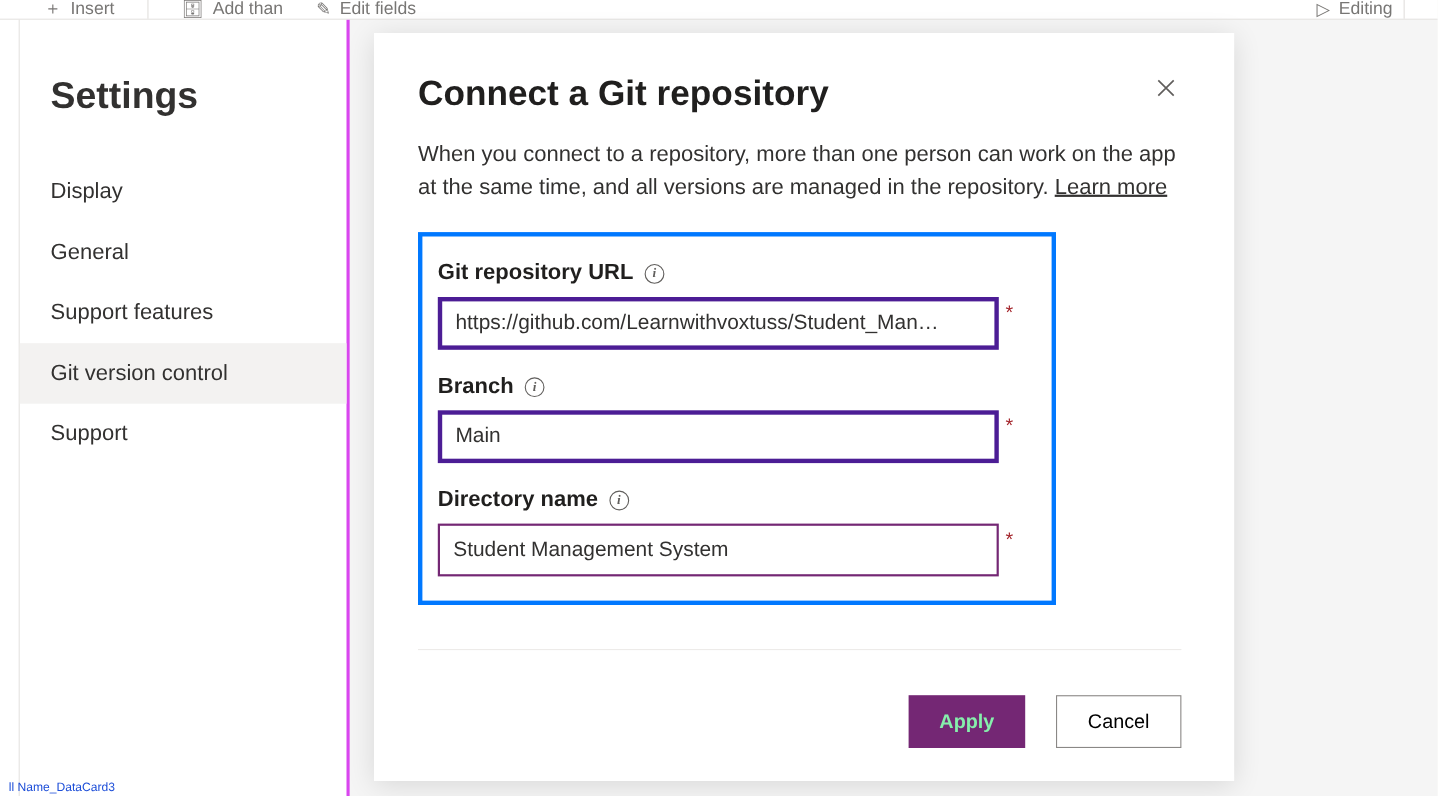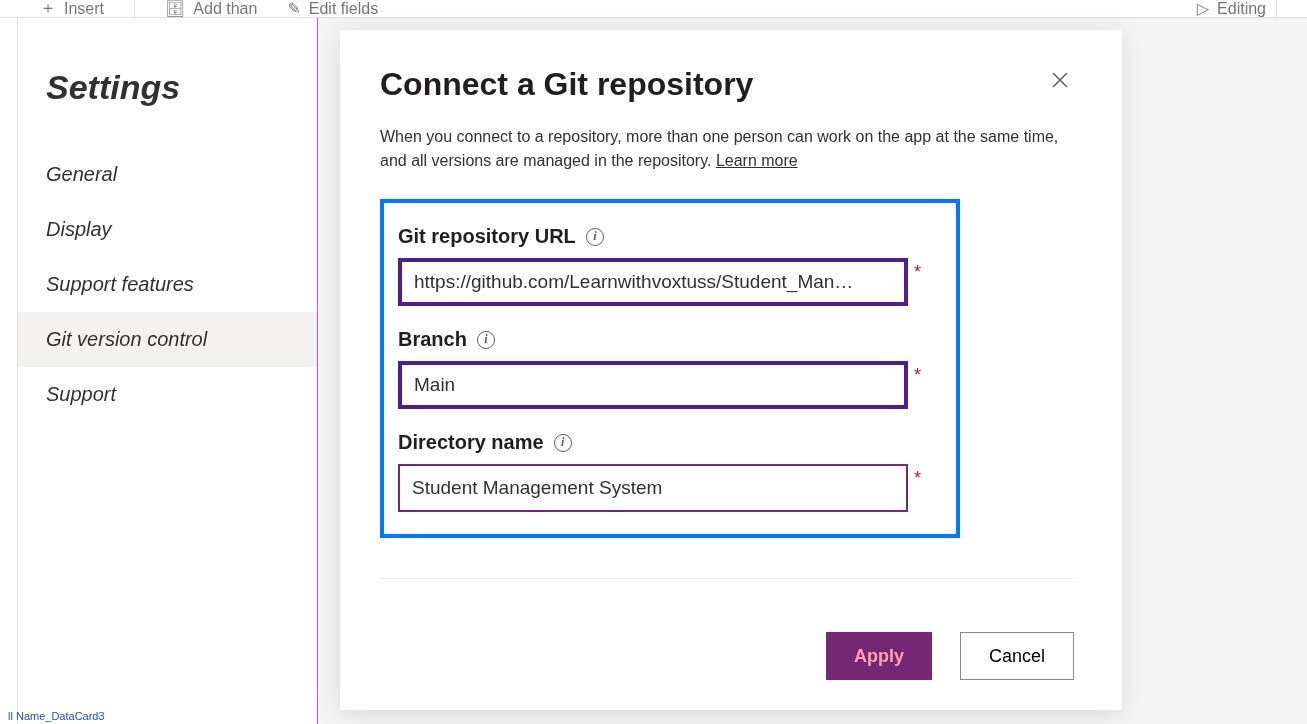--- a/index.html
+++ b/index.html
@@ -36,22 +36,21 @@
   }
   .sidebar-narrow {
     width: 18px;
     border-right: 1px solid #e1dfdd;
     background:#fff;
   }
   .settings-panel {
     width: 300px;
     background: #fff;
     padding: 50px 0 0 28px;
-    border-right: 1px solid #d946ef;
-    font-style: italic;
+    border-right: 3px solid #d946ef;
   }
   .settings-title {
     font-size: 34px;
     font-weight: 600;
     margin-bottom: 40px;
     color: #323130;
   }
   .settings-item {
     font-size: 20px;
     color: #323130;
@@ -99,21 +98,21 @@
     font-weight:600;
     color:#201f1e;
   }
   .close-btn {
     font-size:22px;
     color:#605e5c;
     cursor:pointer;
     padding:4px;
   }
   .modal-desc {
-    font-size: 16px;
+    font-size: 20px;
     color:#323130;
     margin-top: 22px;
     line-height:1.5;
   }
   .learn-more {
     text-decoration: underline;
     cursor:pointer;
   }
   .highlight-box {
     border: 4px solid #0078ff;
@@ -172,21 +171,21 @@
   .btn {
     height:48px;
     padding:0 28px;
     font-size:18px;
     border:1px solid #8a8886;
     background:#fff;
     cursor:pointer;
   }
   .btn-primary {
     background:#742774;
-    color:#fca5a5;
+    color:#86efac;
     border:none;
     font-weight:600;
   }
 </style>
 </head>
 <body>
 
 <div class="toolbar">
   <div class="toolbar-item">
     <span>＋</span>
@@ -207,22 +206,22 @@
         <span>Editing</span>
     </div>
     <div class="sep"></div>
   </div>
 </div>
 
 <div class="main">
   <div class="sidebar-narrow"></div>
   <div class="settings-panel">
     <div class="settings-title">Settings</div>
+    <div class="settings-item">Display</div>
     <div class="settings-item">General</div>
-    <div class="settings-item">Display</div>
     <div class="settings-item">Support features</div>
     <div class="settings-item active">Git version control</div>
     <div class="settings-item">Support</div>
   </div>
   <div class="content-area">
     <div class="status-text">ll Name_DataCard3</div>
   </div>
 </div>
 
 <div class="modal">

